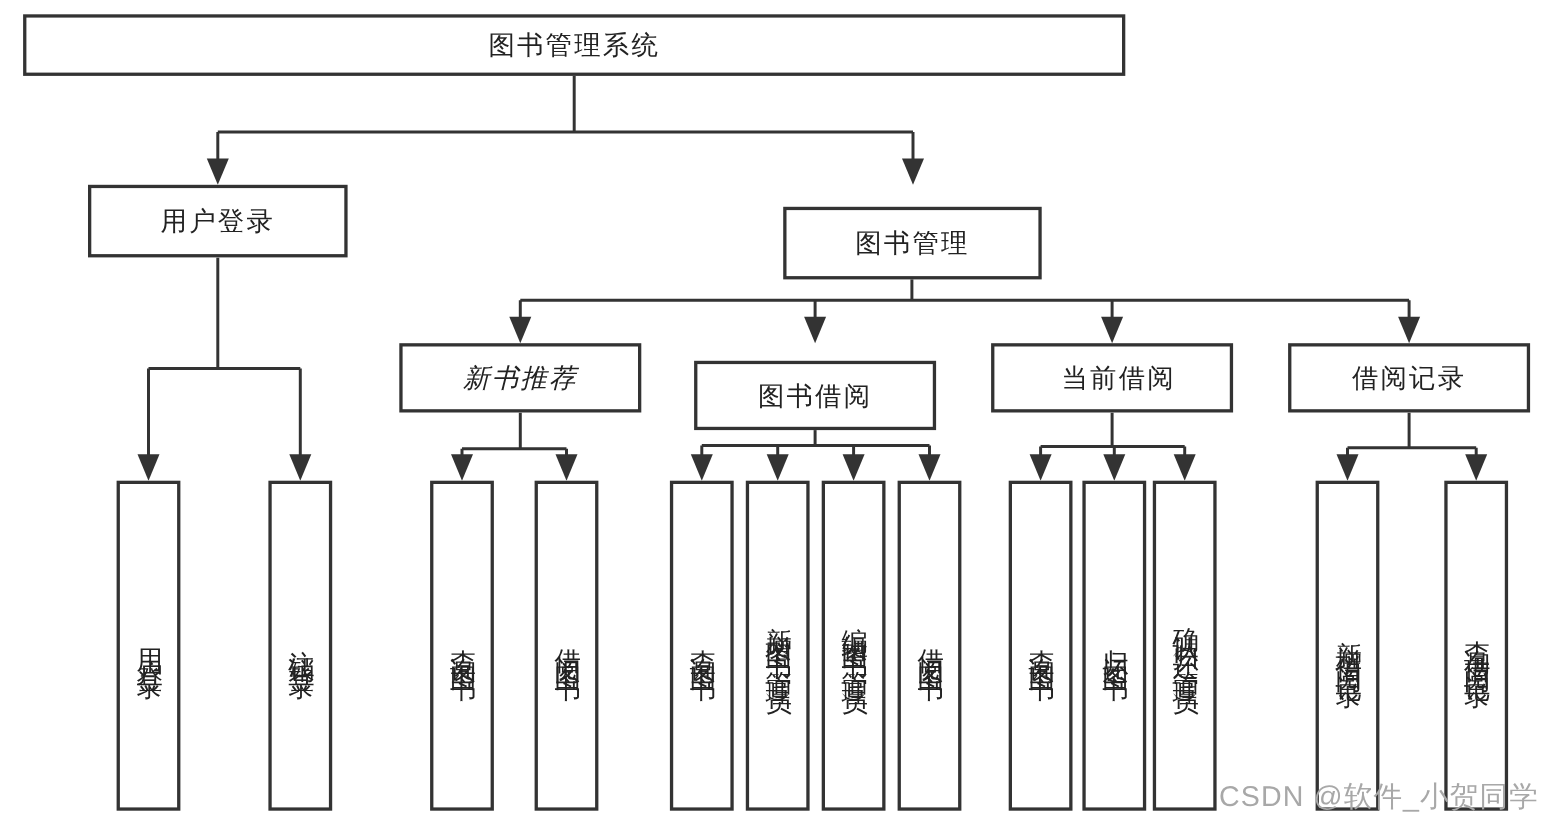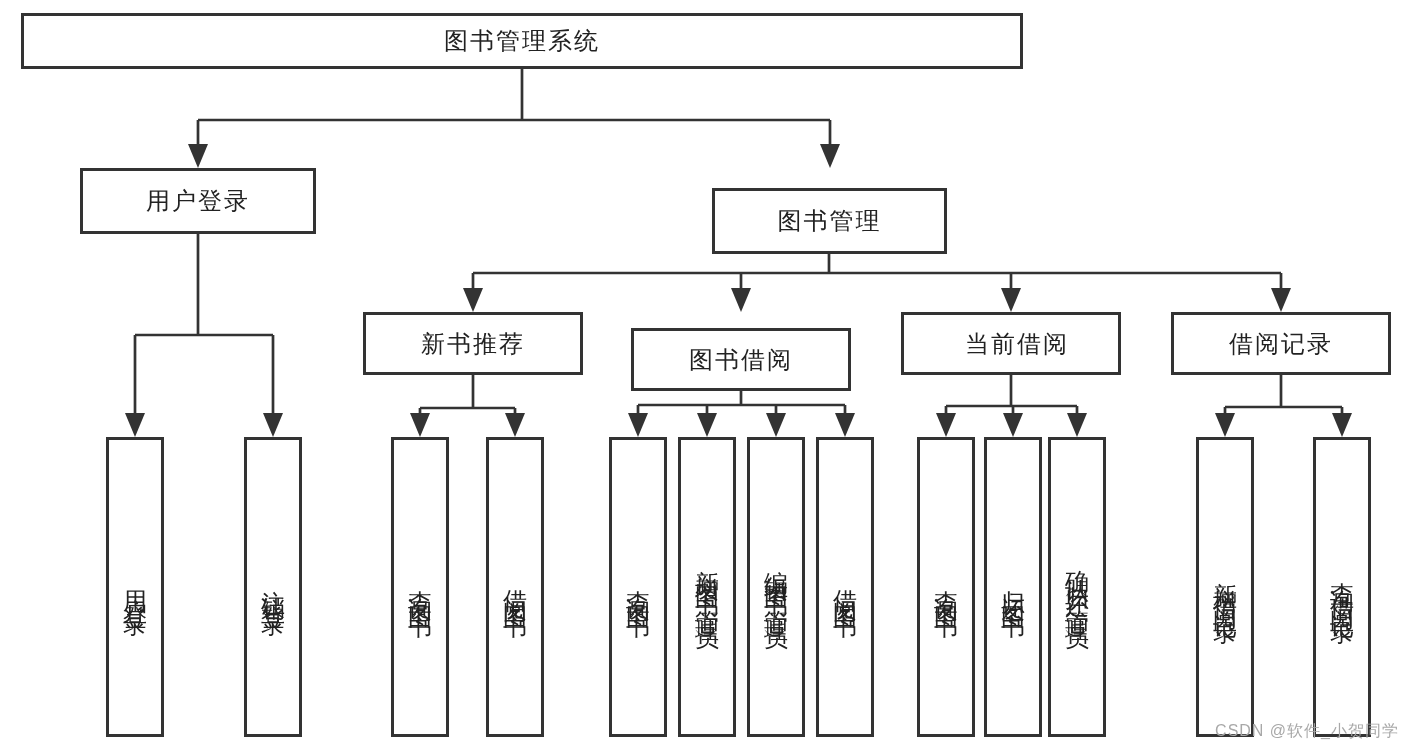--- a/index.html
+++ b/index.html
@@ -35,21 +35,21 @@
     text-orientation: mixed;
     letter-spacing: 8px;
     line-height: 1;
     font-size: 24px;
   }
   .vbox span { display: inline-block; }
   .watermark {
     position: absolute;
     right: 6px;
     bottom: 5px;
-    font-size: 16px;
+    font-size: 26px;
     color: #a8a8a8;
     letter-spacing: 1px;
     white-space: nowrap;
   }
 </style>
 </head>
 <body>
 
 <div id="stage">
 
@@ -90,21 +90,21 @@
     <span>图书管理系统</span>
   </div>
 
   <div class="box" style="left:80px; top:168px; width:236px; height:66px;">
     <span>用户登录</span>
   </div>
   <div class="box" style="left:712px; top:168px; width:235px; height:66px;margin-top:20px;">
     <span>图书管理</span>
   </div>
 
-  <div class="box" style="left:363px; top:312px; width:220px; height:63px;">
+  <div class="box" style="left:363px; top:312px; width:220px; height:63px;font-style:italic;">
     <span>新书推荐</span>
   </div>
   <div class="box" style="left:631px; top:312px; width:220px; height:63px;margin-top:16px;">
     <span>图书借阅</span>
   </div>
   <div class="box" style="left:901px; top:312px; width:220px; height:63px;padding-left:12px;">
     <span>当前借阅</span>
   </div>
   <div class="box" style="left:1171px; top:312px; width:220px; height:63px;">
     <span>借阅记录</span>

